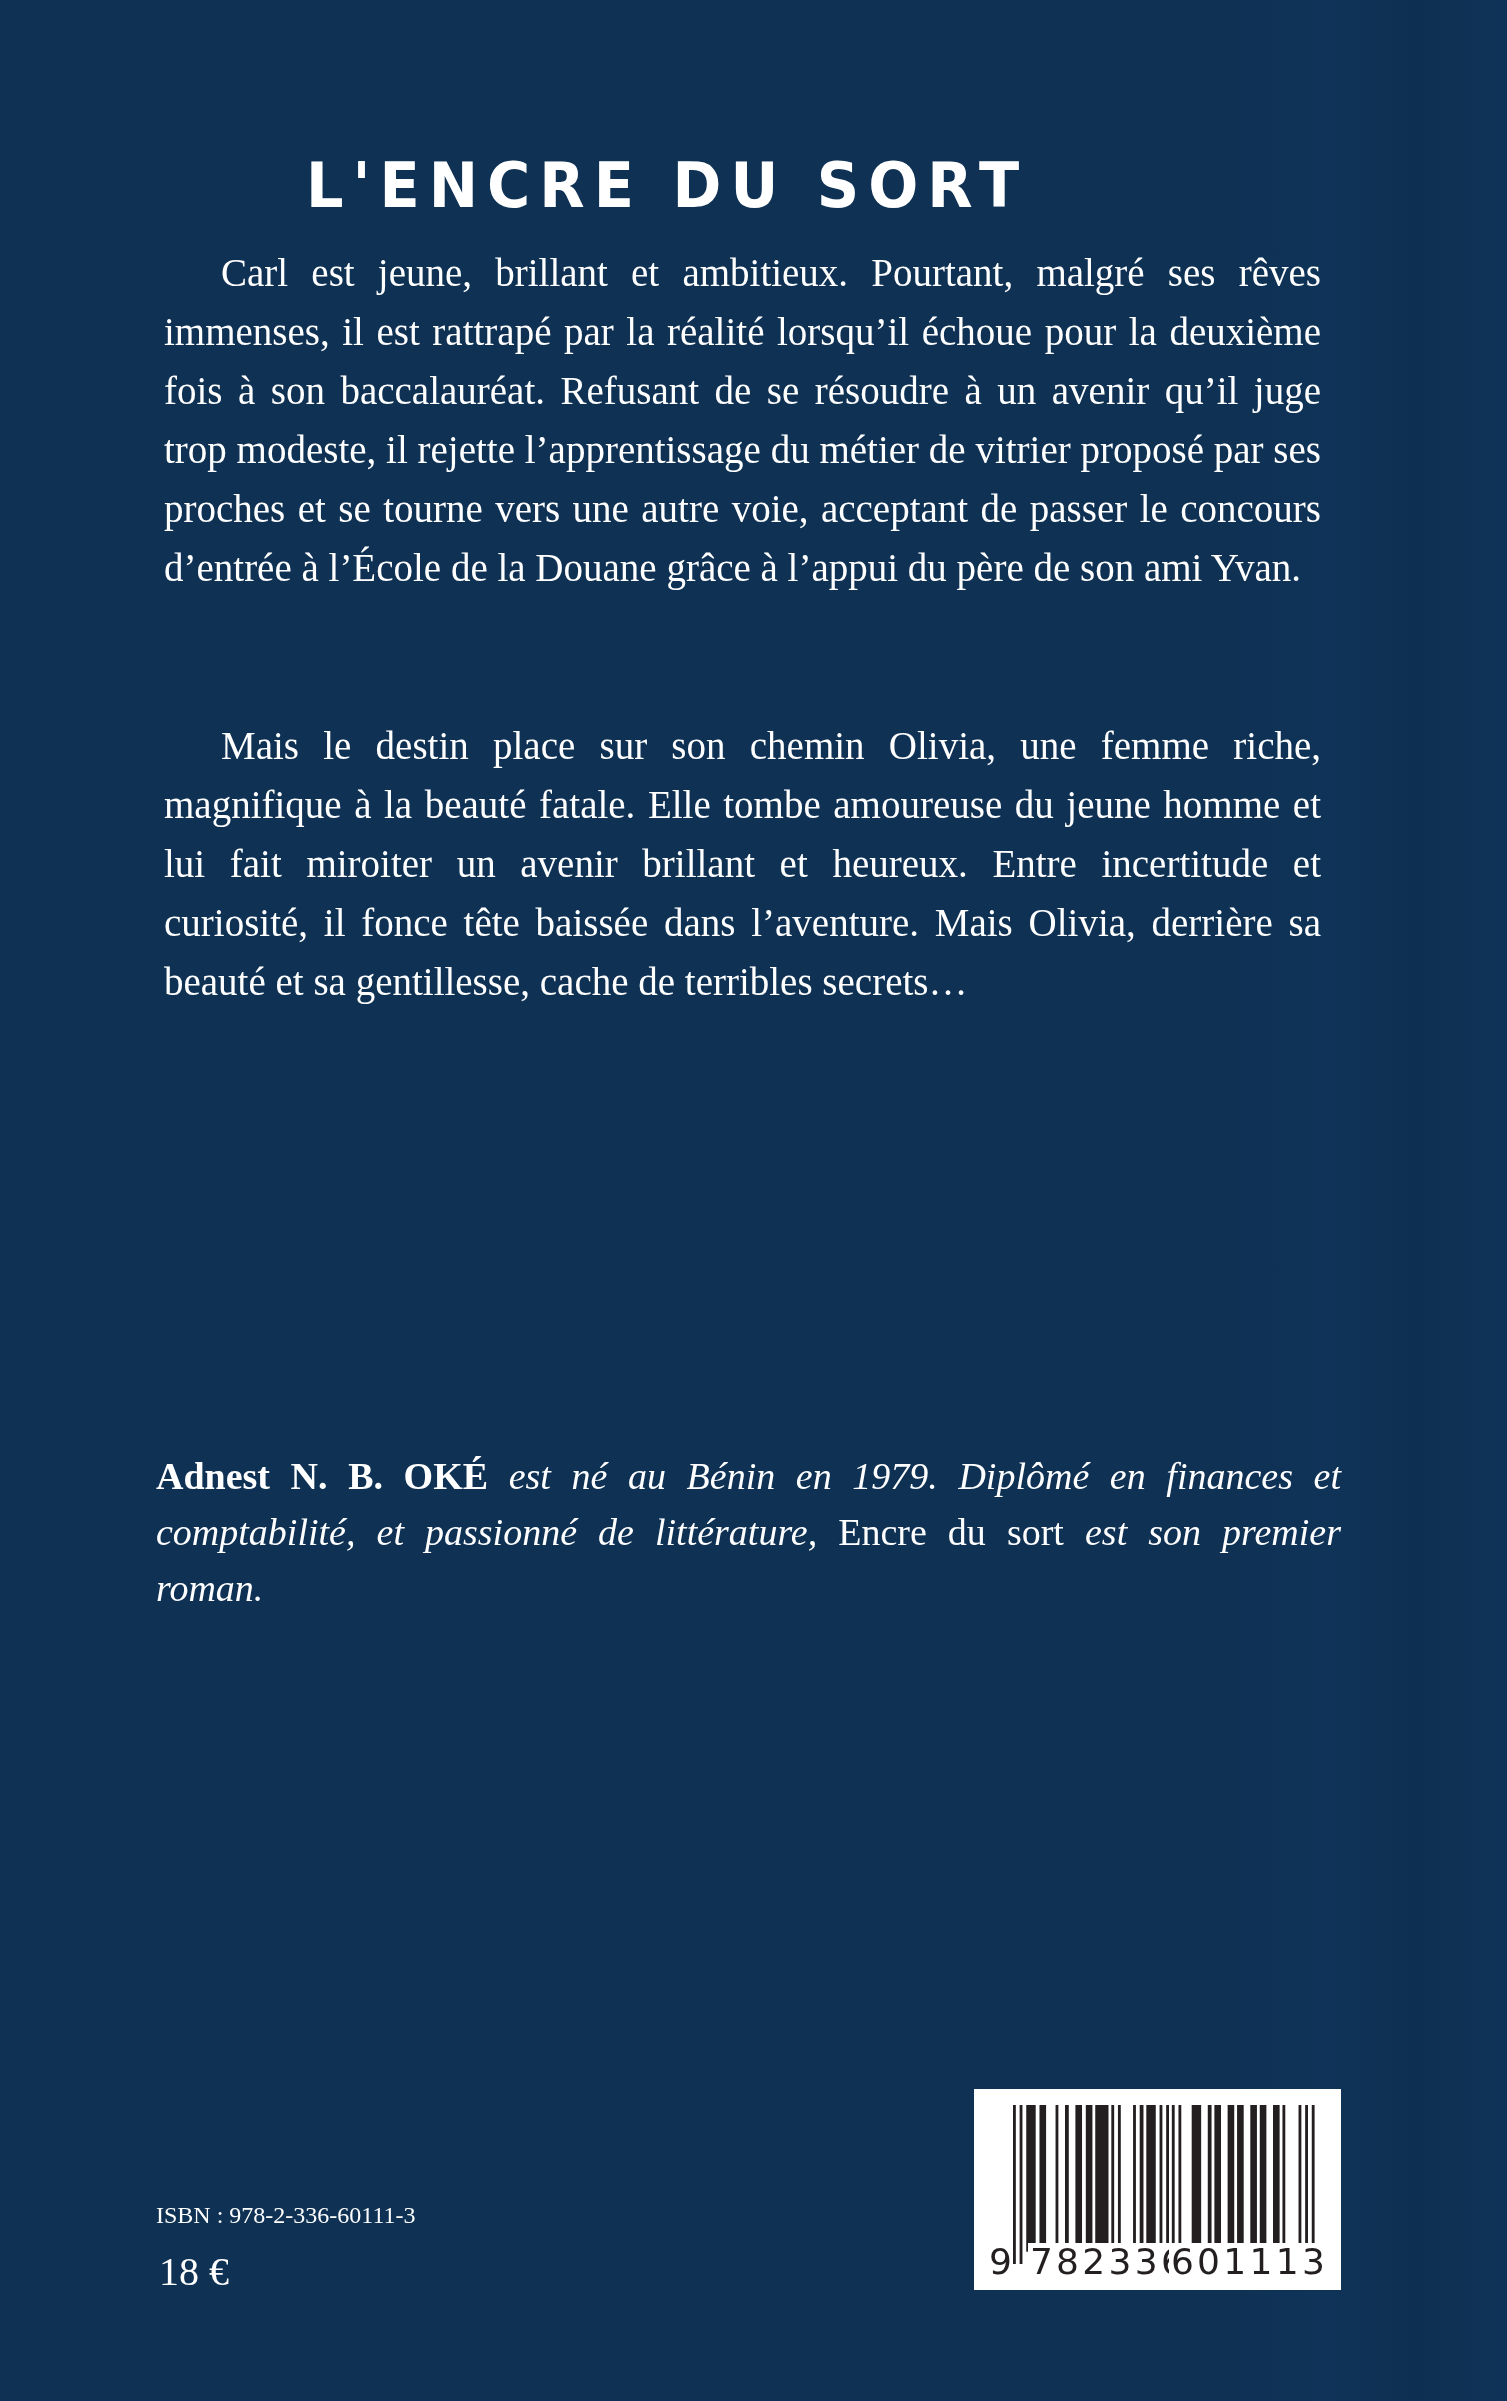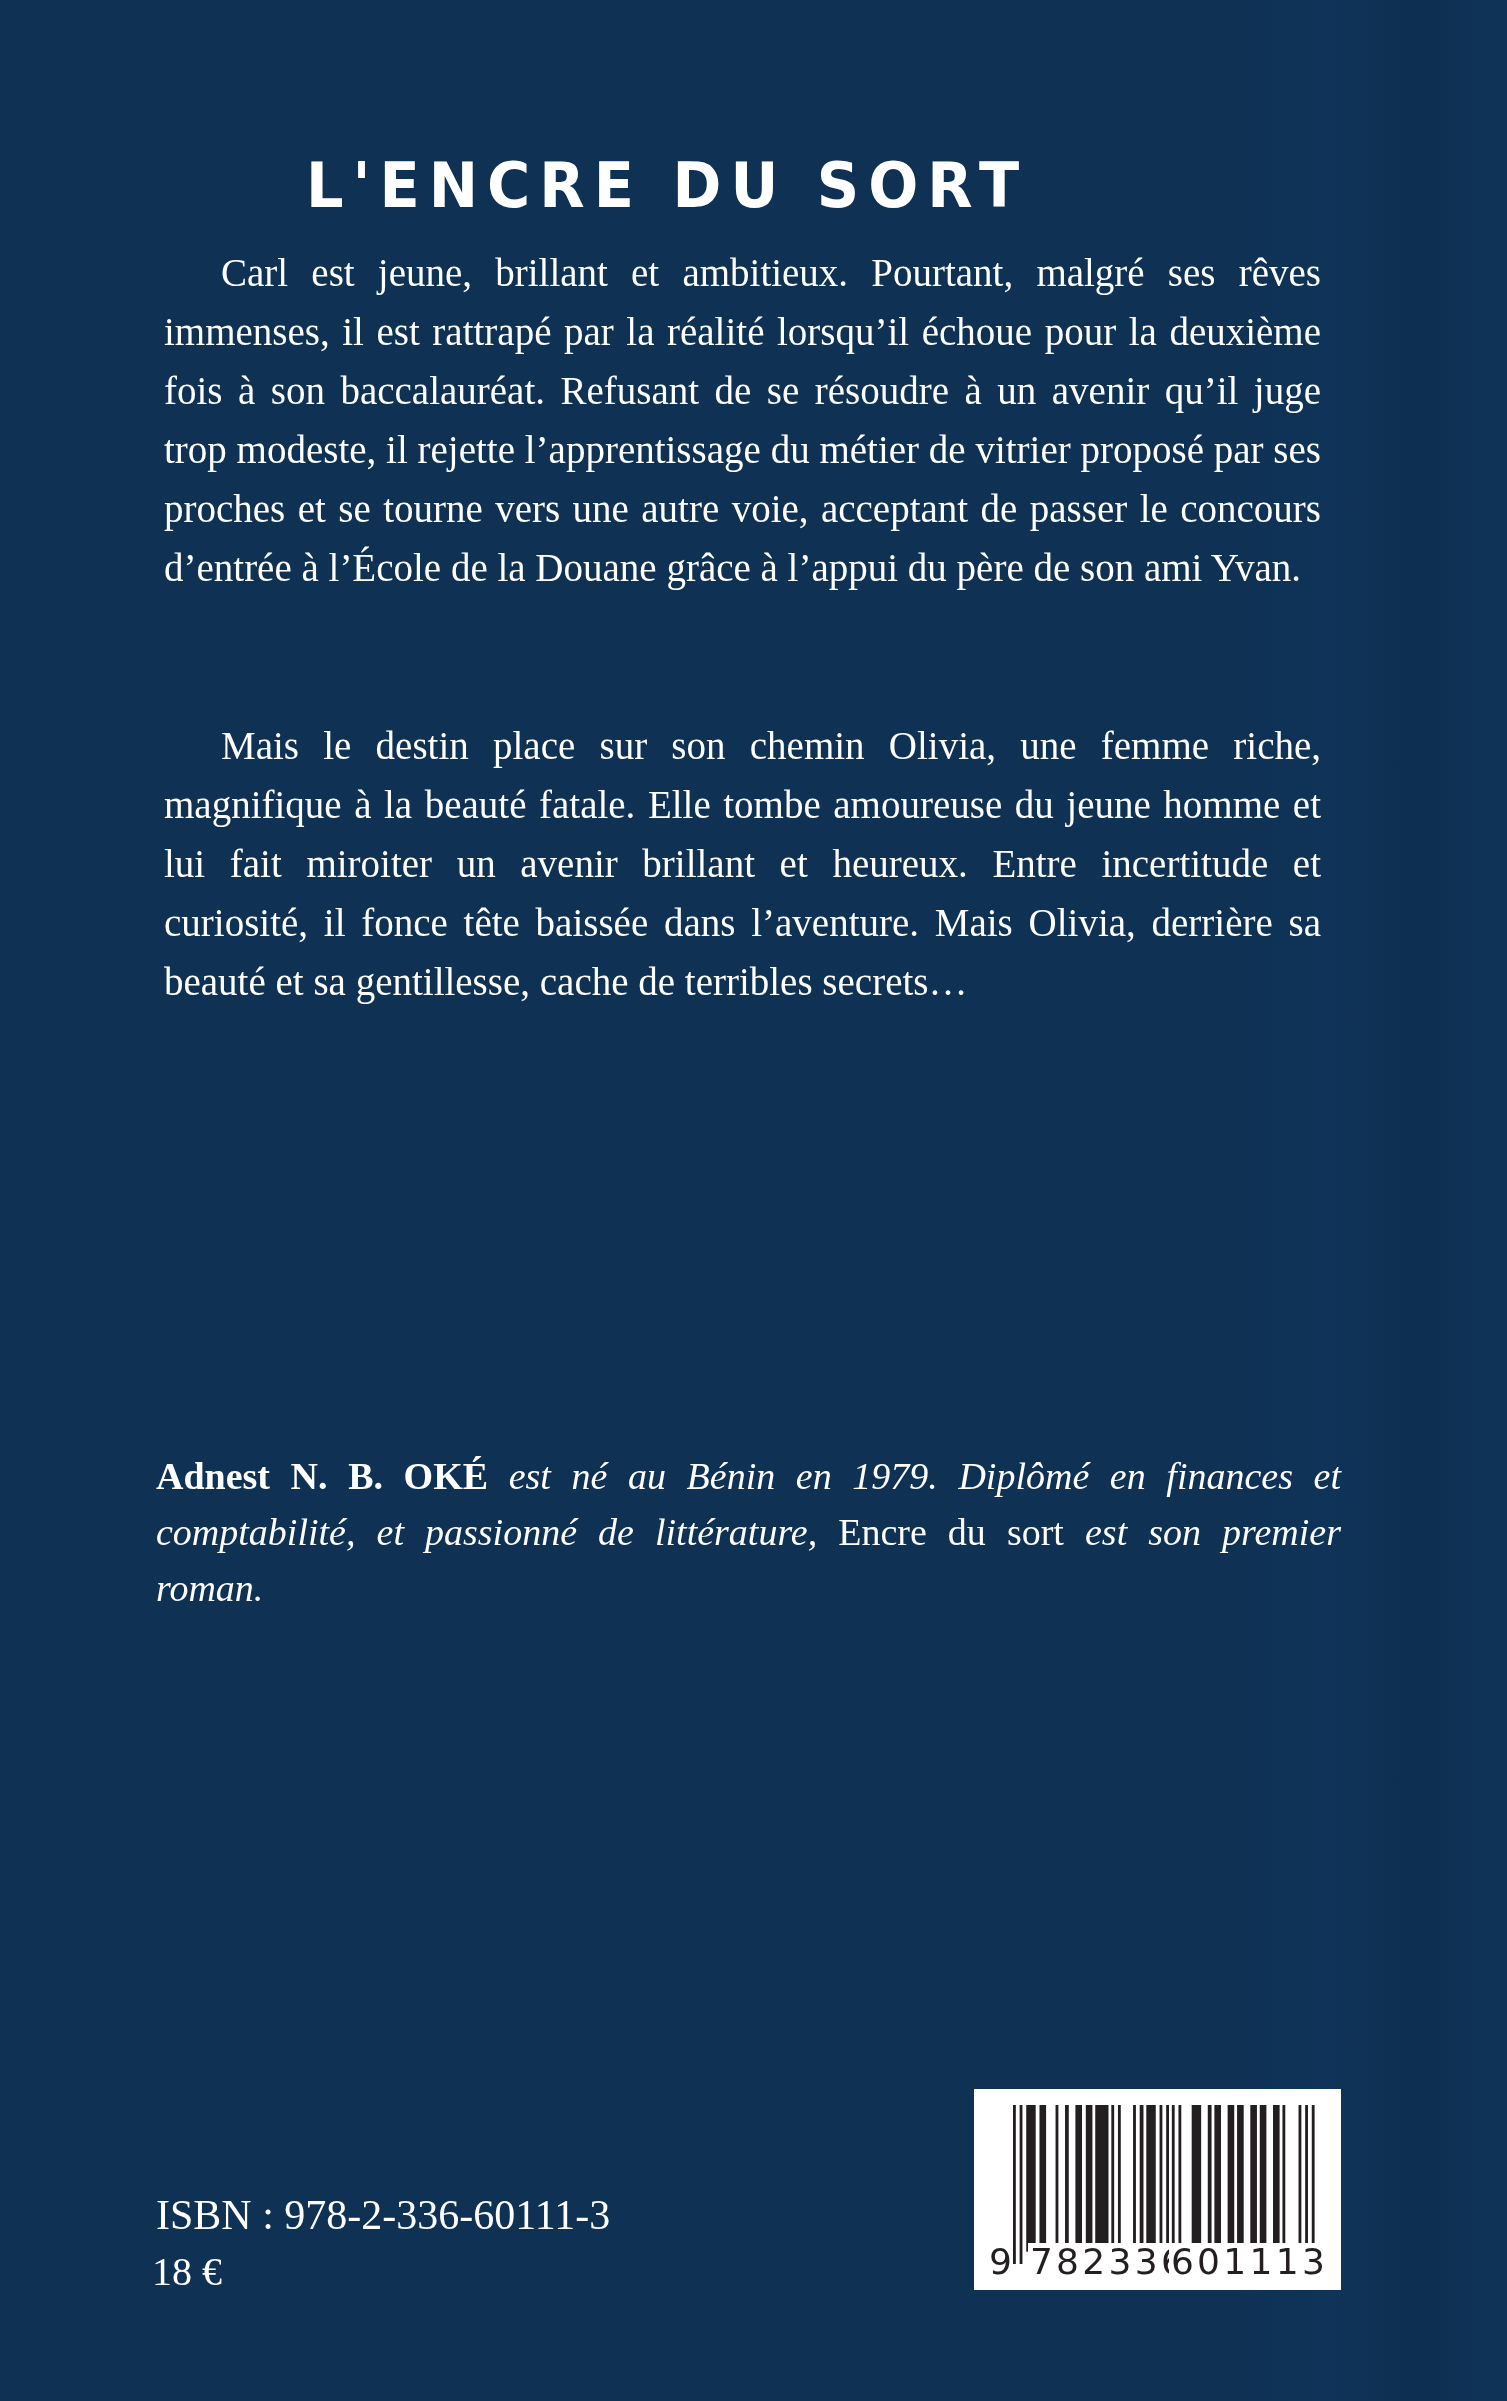--- a/index.html
+++ b/index.html
@@ -64,26 +64,26 @@
     text-align: justify;
     color: #ffffff;
   }
   .bio .author { font-weight: bold; margin-top: 33px; }
   .bio .it { font-style: italic; }
   .bio .rm { font-style: normal; }
   .isbn {
     position: absolute;
     left: 156px;
     top: 2196px;
-    font-size: 42px;
+    font-size: 24px;
     line-height: 38px;
   }
   .price {
     position: absolute;
-    left: 152px;
+    left: 159px;
     top: 2248px;
     font-size: 40px;
     line-height: 47px;
   }
   .barcode-box {
     position: absolute;
     left: 974px;
     top: 2089px;
     width: 367px;
     height: 201px;

